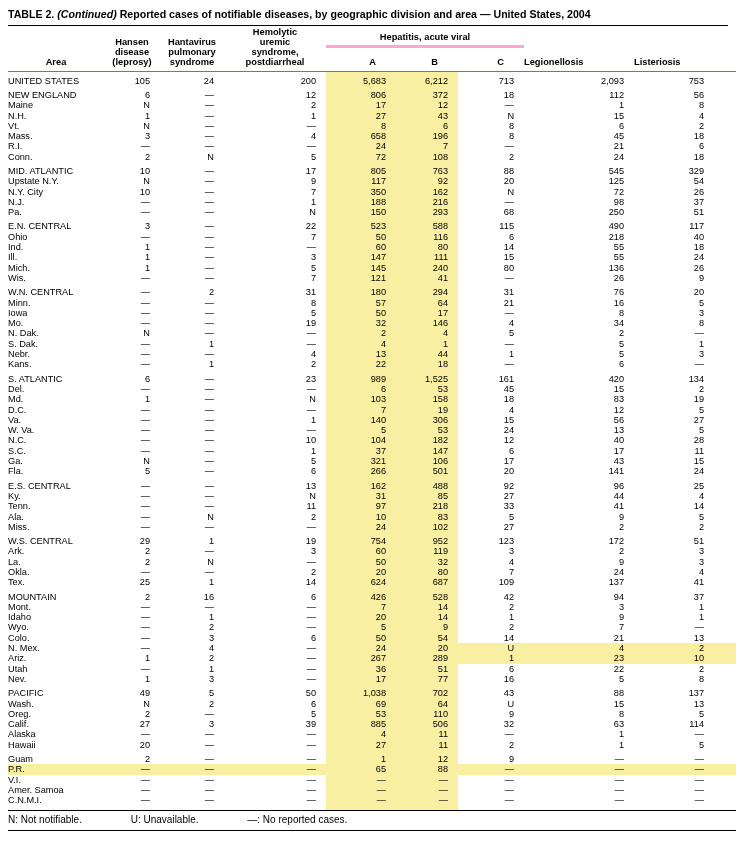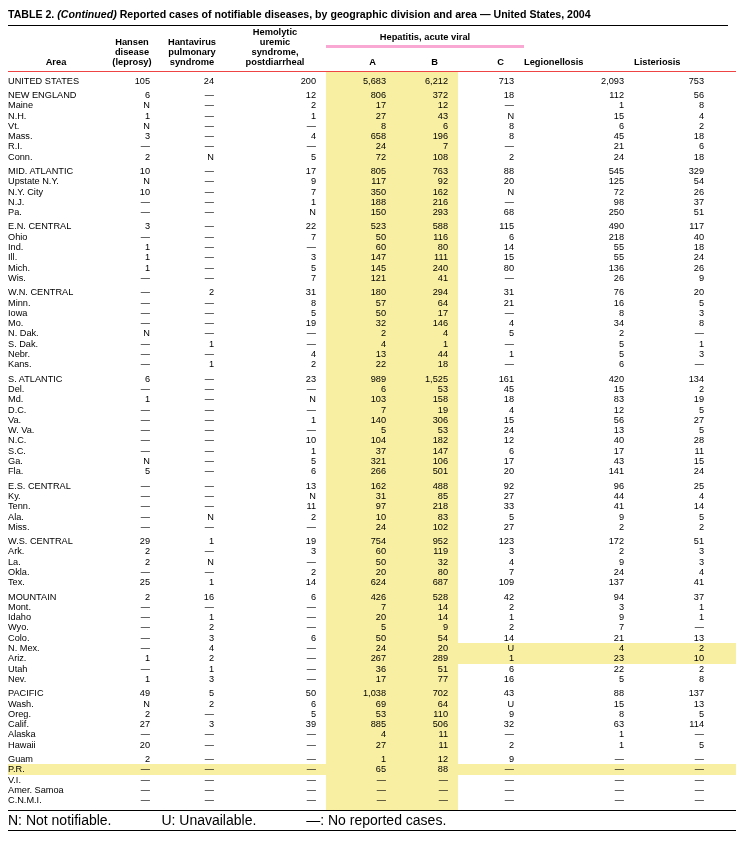--- a/index.html
+++ b/index.html
@@ -53,21 +53,21 @@
   }
   tbody td.area { text-align: left; }
   tbody td.num { text-align: right; padding-right: 10px; }
   tr.spacer td { height: 4px; line-height: 4px; font-size: 1px; padding: 0; }
   .hl { background: var(--hl, #f9efa2); }
   .footer {
     width: 736px;
     border-top: 1px solid #000;
     border-bottom: 1px solid #000;
     padding: 4px 0 5px 0;
-    font-size: 14px;
+    font-size: 10px;
     line-height: 10px;
   }
   .footer span { margin-right: 46px; }
 </style>
 </head>
 <body>
 
 <div class="page">
 
   <div class="title">

